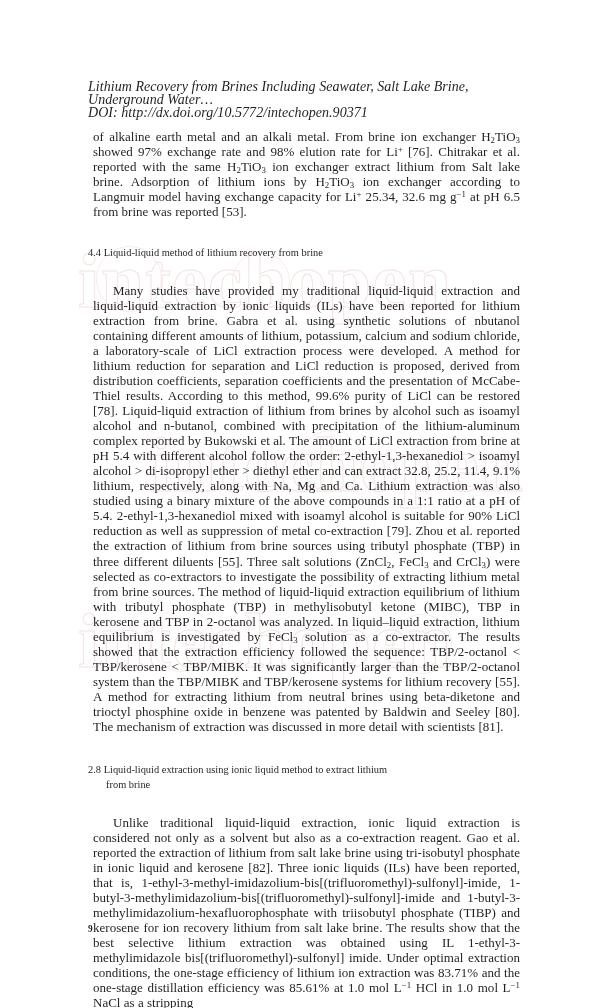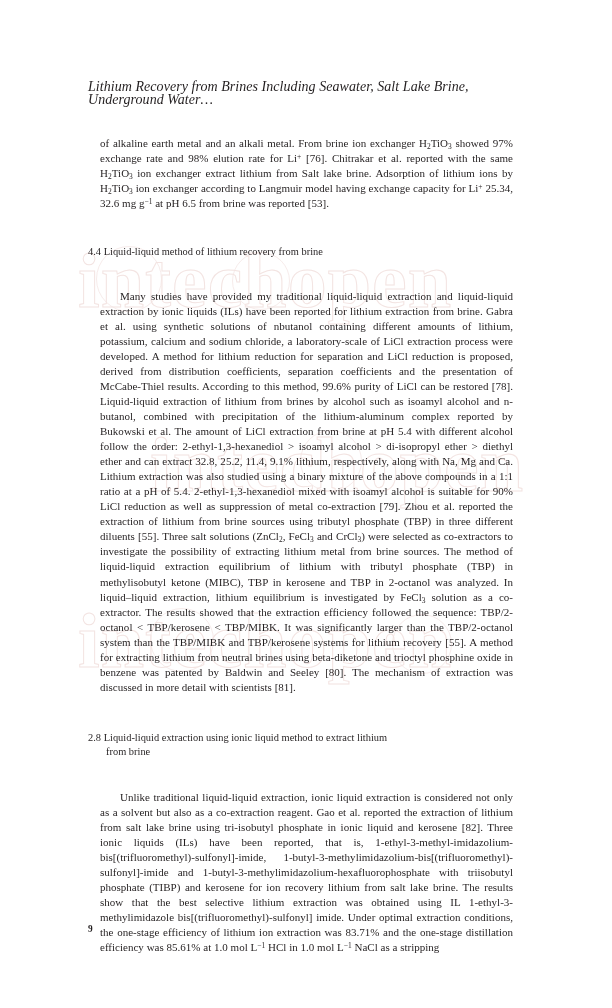--- a/index.html
+++ b/index.html
@@ -65,22 +65,22 @@
   
   .column {
     position: absolute;
     left: 88px;
     top: 124px;
     width: 437px;
     z-index: 2;
   }
 
   p.body {
-    margin: 12px;
-    font-size: 11px;
+    margin: 5px;
+    font-size: 13px;
     line-height: 15.05px;
     text-align: justify;
     text-justify: inter-word;
     letter-spacing: 0.01px;
     word-spacing: 0.02px;
     color: #231f20;
   }
   p.body.indent { text-indent: 20px; }
 
   h3.sec {
@@ -126,20 +126,21 @@
     <div class="wm-ring" style="left:300px; top:430px; width:60px; height:60px;"></div>
     <div class="wm-ring" style="left:150px; top:608px; width:62px; height:62px;"></div>
     <div class="wm-ring" style="left:392px; top:614px; width:58px; height:58px;"></div>
     <div class="wm-text wm-1">intechopen</div>
     <div class="wm-text wm-2">intechopen</div>
     <div class="wm-text wm-3">intechopen</div>
   </div>
 
   <div class="runhead">
     <div class="runhead-line">Lithium Recovery from Brines Including Seawater, Salt Lake Brine, Underground Water…</div>
+    <div class="runhead-line">DOI: http://dx.doi.org/10.5772/intechopen.90371</div>
   </div>
 
   <div class="column">
 
     <p class="body"><span>of alkaline earth metal and an alkali metal. From brine ion exchanger H</span><sub>2</sub><span>TiO</span><sub>3</sub><span> showed 97% exchange rate and 98% elution rate for Li</span><sup>+</sup><span> [76]. Chitrakar et al. reported with the same H</span><sub>2</sub><span>TiO</span><sub>3</sub><span> ion exchanger extract lithium from Salt lake brine. Adsorption of lithium ions by H</span><sub>2</sub><span>TiO</span><sub>3</sub><span> ion exchanger according to Langmuir model having exchange capacity for Li</span><sup>+</sup><span> 25.34, 32.6 mg g</span><sup>−1</sup><span> at pH 6.5 from brine was reported [53].</span></p>
 
     <div class="gap-before-h-44"></div>
     <h3 class="sec">4.4 Liquid-liquid method of lithium recovery from brine</h3>
     <div class="gap-after-h-44"></div>
 

